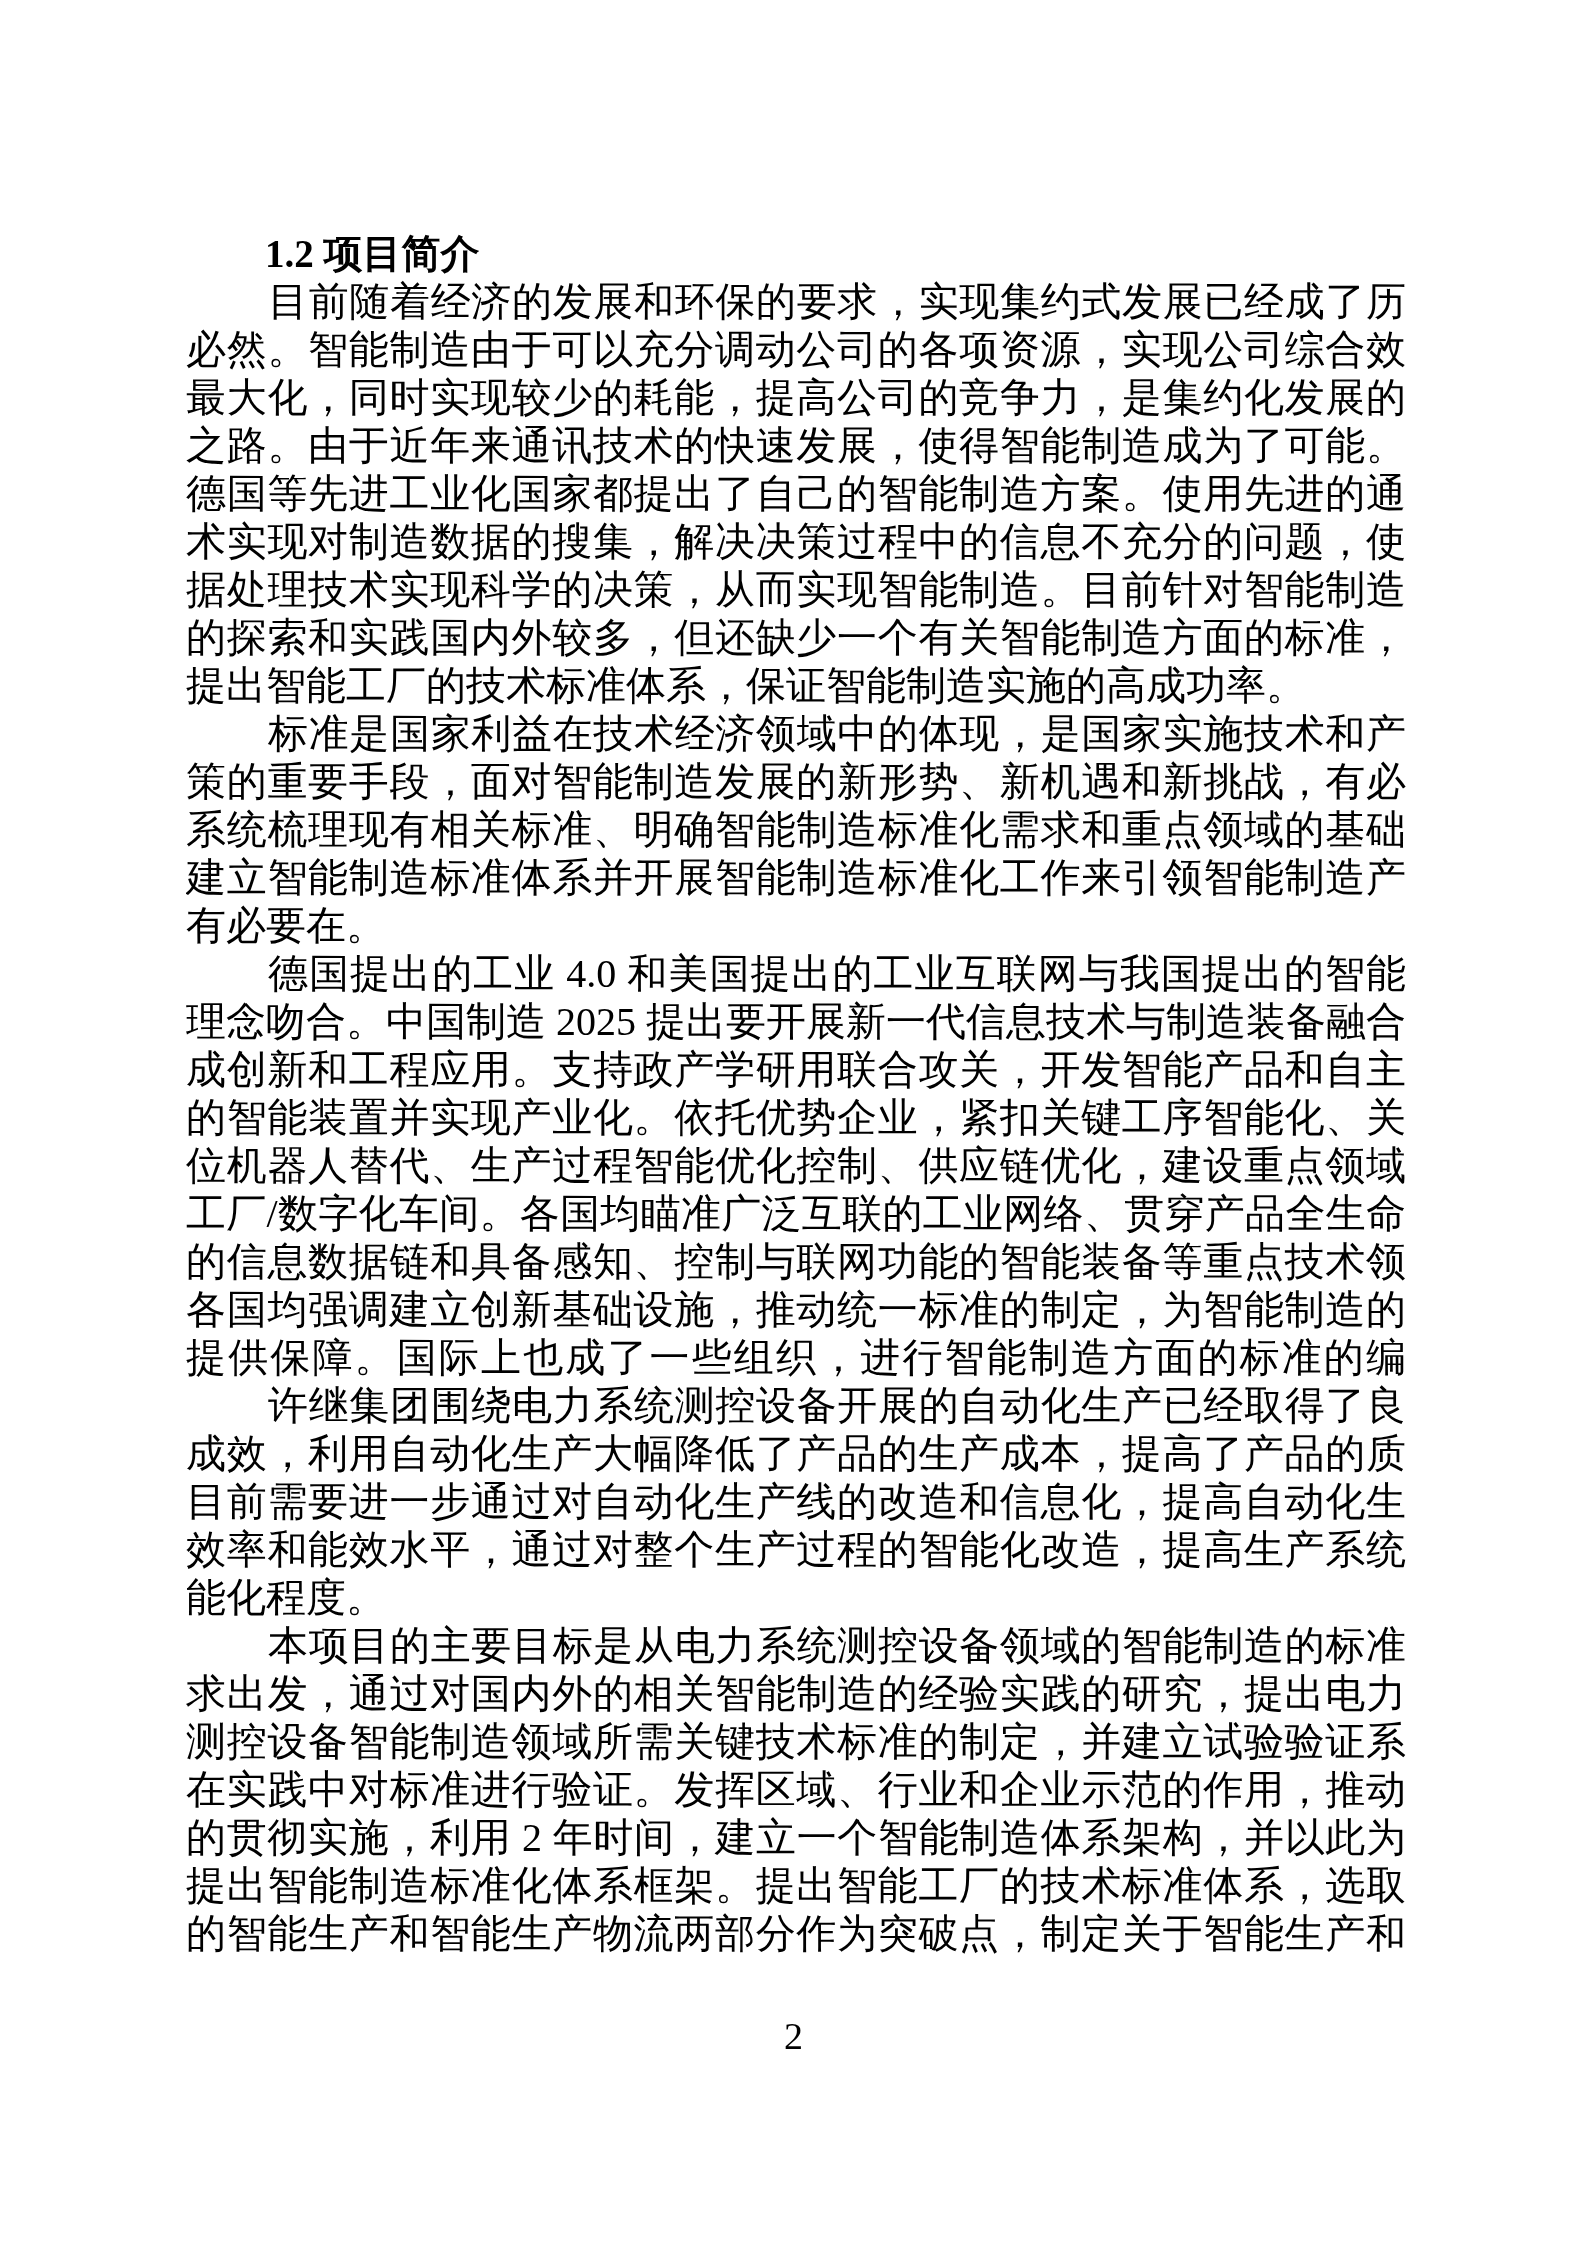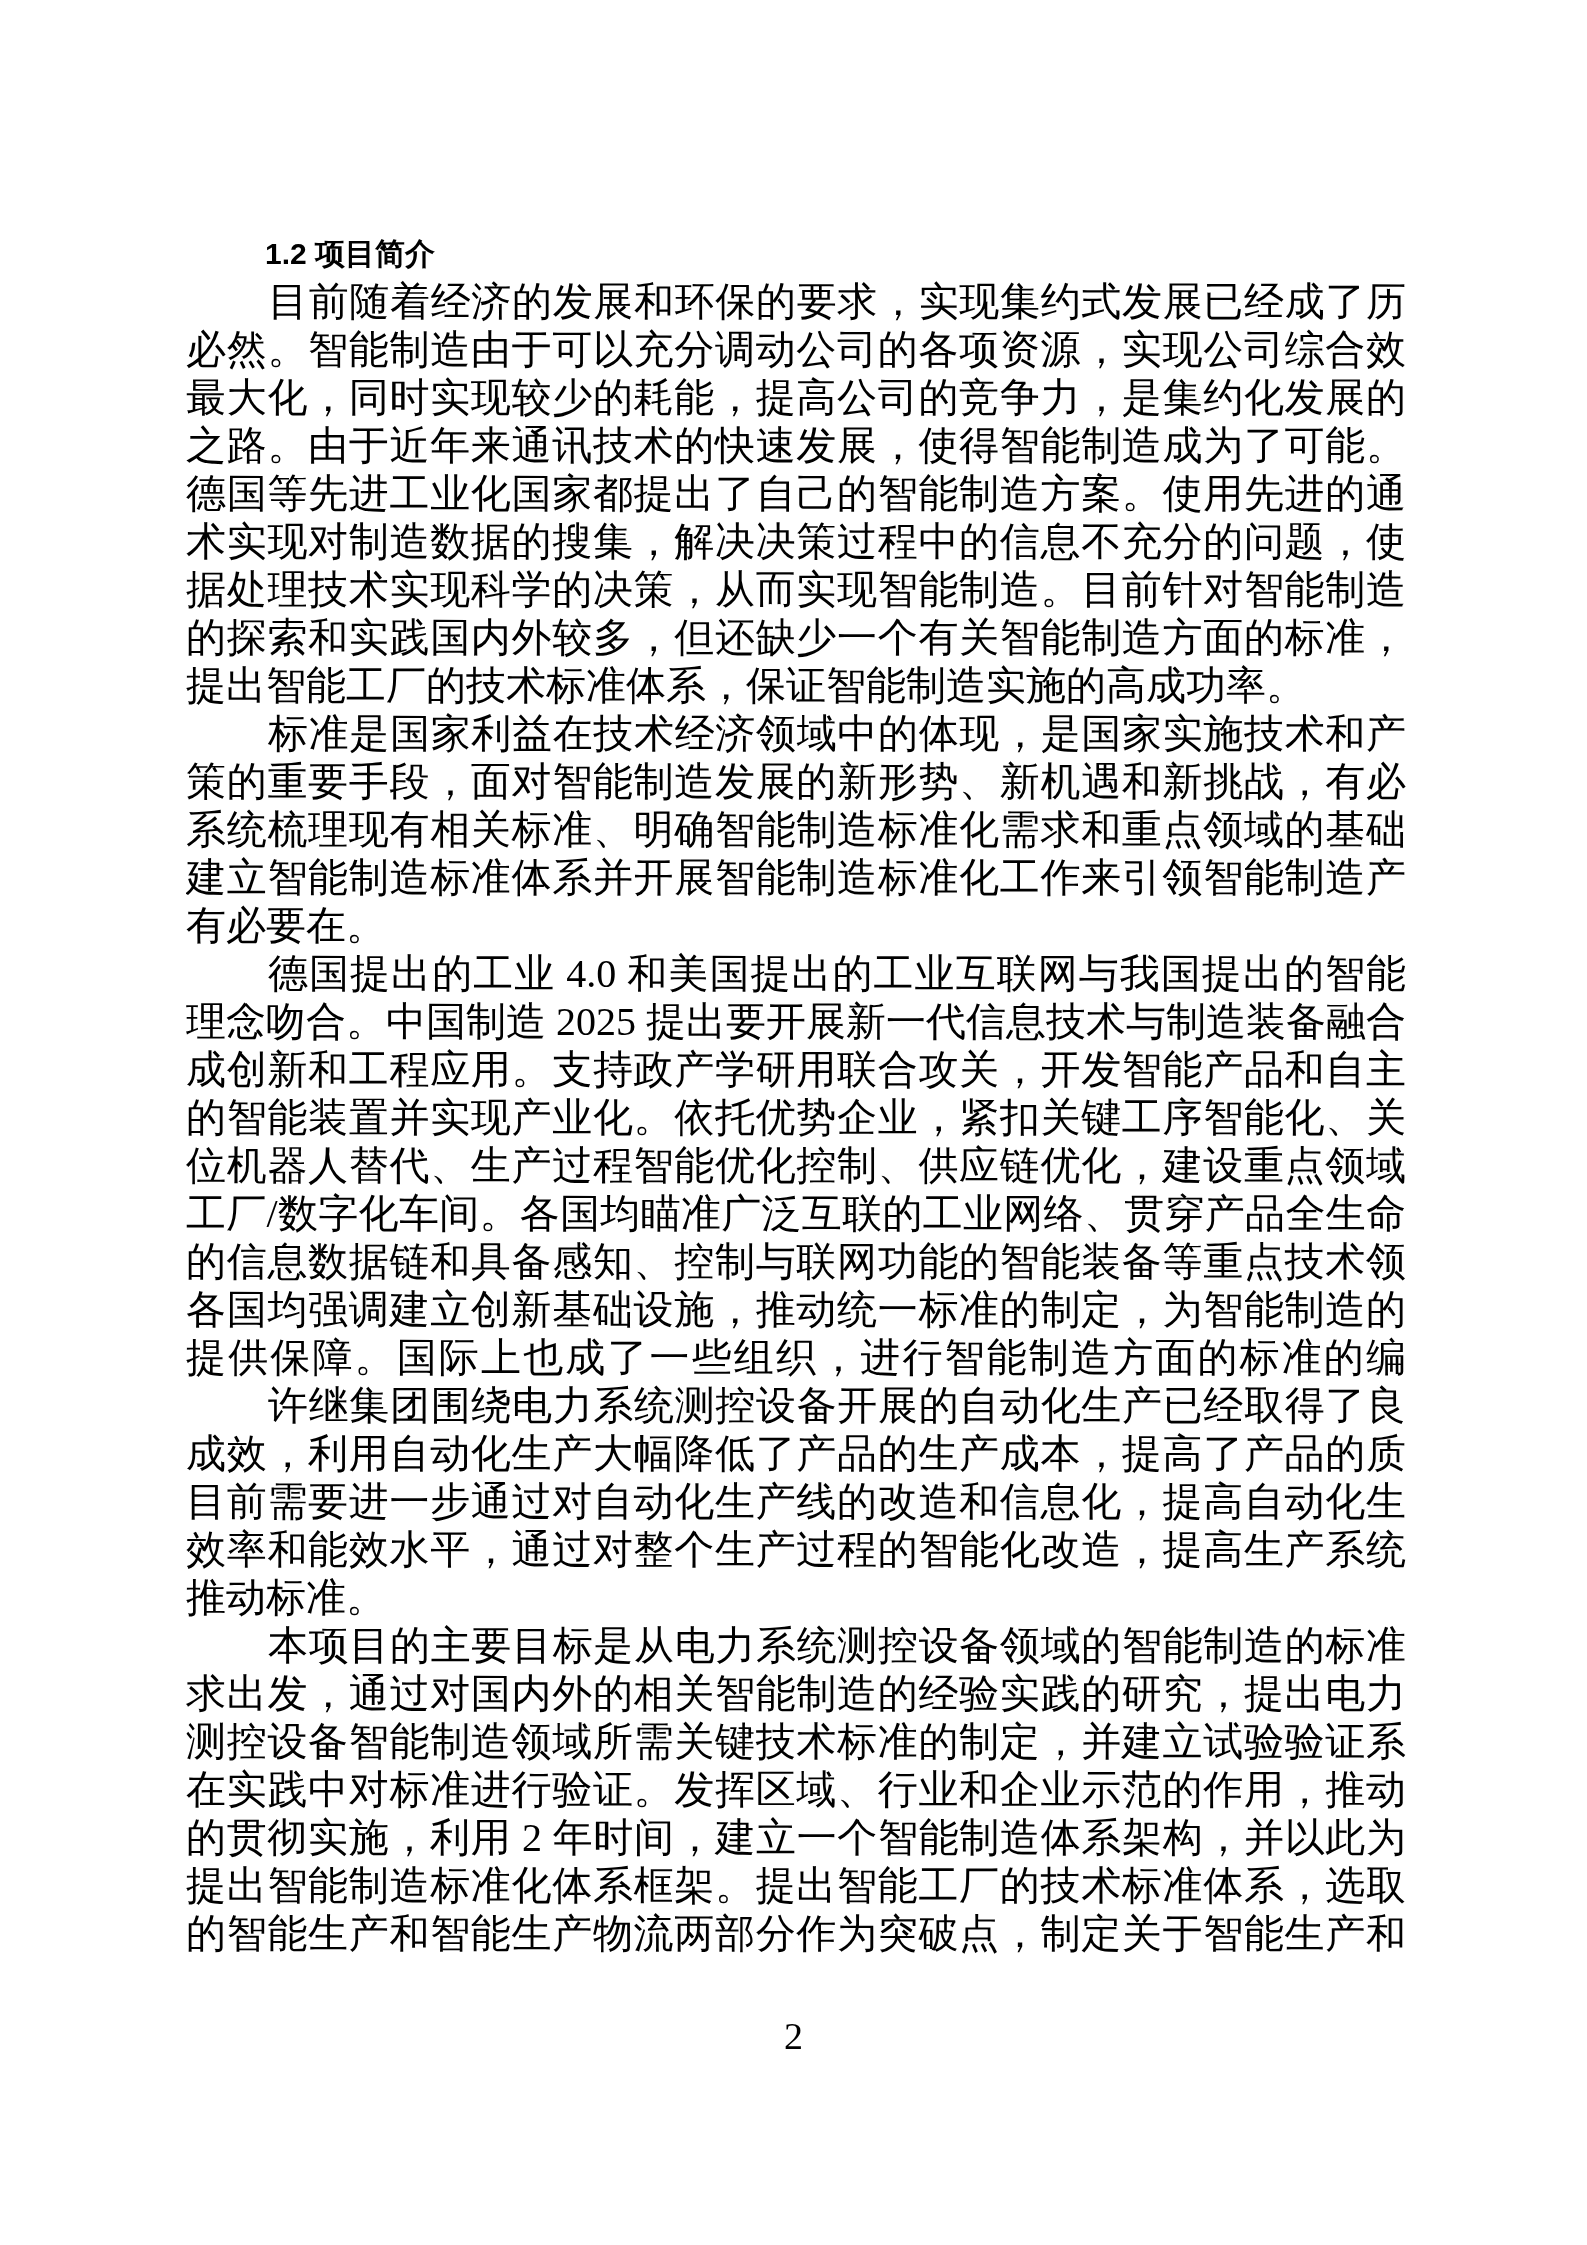--- a/index.html
+++ b/index.html
@@ -18,23 +18,23 @@
   }
   .content {
     position: absolute;
     left: 186px;
     top: 230px;
     width: 1220px;
     font-size: 40px;
     line-height: 48px;
   }
   .heading {
-    font-family: Liberation Sans, sans-serif;
+    font-family: Liberation Serif, serif;
     font-weight: bold;
-    font-size: 30px;
+    font-size: 39px;
     line-height: 48px;
     height: 48px;
     text-indent: 79px;
     white-space: nowrap;
   }
   .para {
     margin: 0;
     padding: 0;
   }
   .line {
@@ -93,21 +93,21 @@
           <div class="line">工厂/数字化车间。各国均瞄准广泛互联的工业网络、贯穿产品全生命周期</div>
           <div class="line">的信息数据链和具备感知、控制与联网功能的智能装备等重点技术领域；</div>
           <div class="line">各国均强调建立创新基础设施，推动统一标准的制定，为智能制造的发展</div>
           <div class="line last">提供保障。国际上也成了一些组织，进行智能制造方面的标准的编写。</div>
         </div>
         <div class="para">
           <div class="line first">许继集团围绕电力系统测控设备开展的自动化生产已经取得了良好的</div>
           <div class="line">成效，利用自动化生产大幅降低了产品的生产成本，提高了产品的质量。</div>
           <div class="line">目前需要进一步通过对自动化生产线的改造和信息化，提高自动化生产的</div>
           <div class="line">效率和能效水平，通过对整个生产过程的智能化改造，提高生产系统的智</div>
-          <div class="line last">推动标准。</div>
+          <div class="line last">能化程度。</div>
         </div>
         <div class="para">
           <div class="line first">本项目的主要目标是从电力系统测控设备领域的智能制造的标准化需</div>
           <div class="line">求出发，通过对国内外的相关智能制造的经验实践的研究，提出电力系统</div>
           <div class="line">测控设备智能制造领域所需关键技术标准的制定，并建立试验验证系统，</div>
           <div class="line">在实践中对标准进行验证。发挥区域、行业和企业示范的作用，推动标准</div>
           <div class="line">的贯彻实施，利用 2 年时间，建立一个智能制造体系架构，并以此为基础</div>
           <div class="line">提出智能制造标准化体系框架。提出智能工厂的技术标准体系，选取其中</div>
           <div class="line">的智能生产和智能生产物流两部分作为突破点，制定关于智能生产和智能</div>
         </div>

